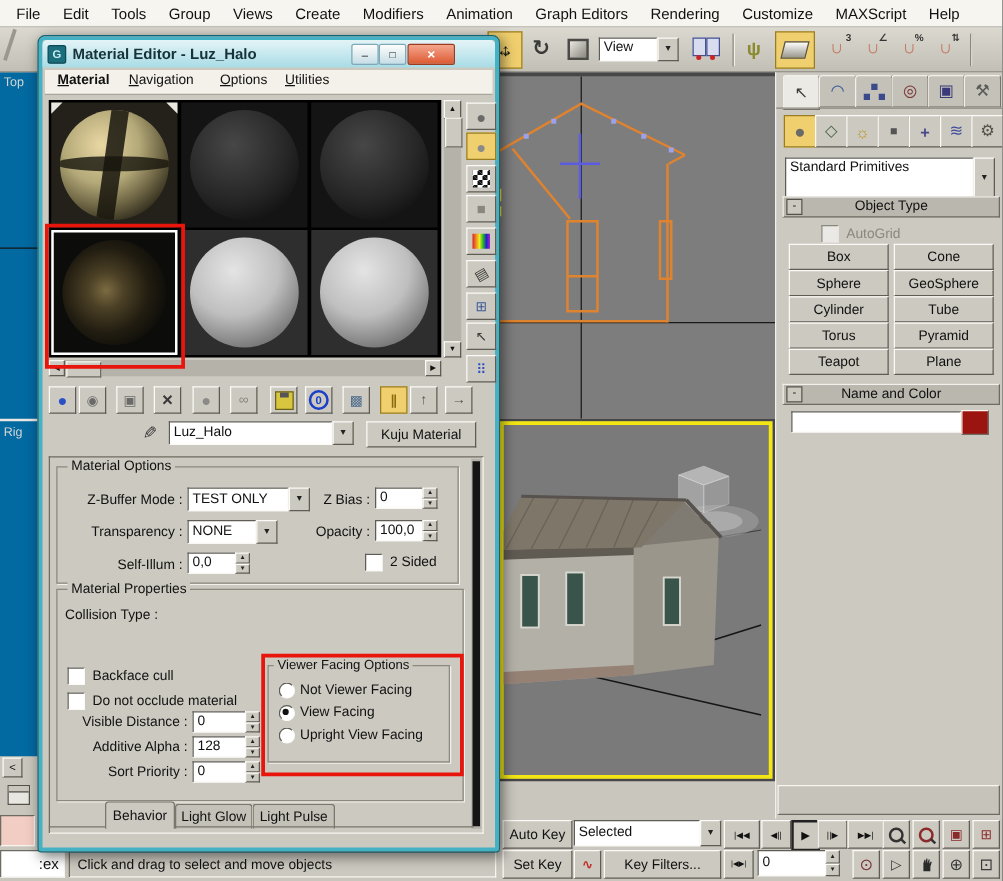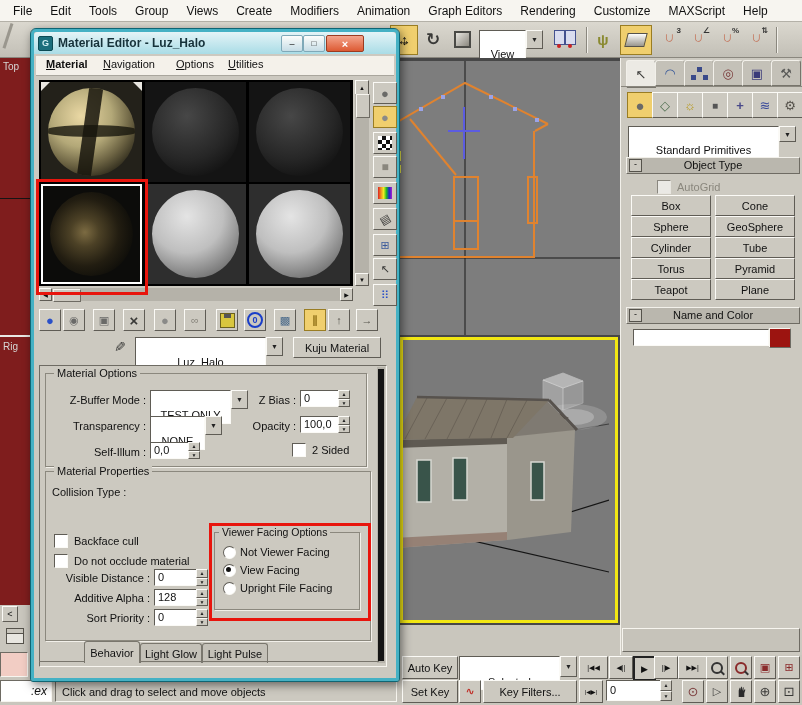--- a/index.html
+++ b/index.html
@@ -19,21 +19,21 @@
   .grp-l{position:absolute;top:-7px;left:8px;background:#ccc9c0;padding:0 3px;font-size:11px;white-space:nowrap;}
   .lbl{position:absolute;white-space:nowrap;font-size:11px;}
   .rlbl{text-align:right;}
   .chk{position:absolute;width:12px;height:12px;background:#fff;border:1px solid;
        border-color:#5f5c55 #fbfaf6 #fbfaf6 #5f5c55;}
   .radio{position:absolute;width:11px;height:11px;border-radius:50%;background:#fff;
        border:1px solid;border-color:#5f5c55 #fbfaf6 #fbfaf6 #5f5c55;}
   .radio.sel::after{content:"";position:absolute;left:2px;top:2px;width:5px;height:5px;border-radius:50%;background:#111;}
   .combo{position:absolute;display:flex;}
   .combo .ct{flex:1;background:#fff;border:1px solid;border-color:#5f5c55 #fbfaf6 #fbfaf6 #5f5c55;
-       padding:16px 3px;line-height:15px;white-space:nowrap;overflow:hidden;text-align:center;}
+       padding:0 3px;line-height:15px;white-space:nowrap;overflow:hidden;}
   .combo .cb{width:15px;background:#ccc9c0;border:1px solid;border-color:#fbfaf6 #5f5c55 #5f5c55 #fbfaf6;
        display:flex;align-items:center;justify-content:center;font-size:7px;color:#222;}
   .spinf{position:absolute;background:#fff;border:1px solid;border-color:#5f5c55 #fbfaf6 #fbfaf6 #5f5c55;
        padding:0 3px;line-height:15px;white-space:nowrap;}
   .sarr{position:absolute;width:12px;display:flex;flex-direction:column;}
   .sarr span{flex:1;background:#ccc9c0;border:1px solid;border-color:#fbfaf6 #5f5c55 #5f5c55 #fbfaf6;
        display:flex;align-items:center;justify-content:center;font-size:5px;color:#222;}
   .mag{position:relative;width:8px;height:8px;border:2px solid #333;border-radius:50%;}
   .mag::after{content:"";position:absolute;width:5px;height:2px;background:#333;right:-4px;bottom:-2px;transform:rotate(45deg);}
   .ball{position:absolute;left:7px;top:6px;right:7px;bottom:6px;border-radius:50%;}
@@ -132,21 +132,21 @@
       <span class="ico magnet">∩</span>
       <span class="msup" actable="false">%</span>
     </div>
     <div class="tb-i" style="left:743px;width:26px;">
       <span class="ico magnet">∩</span>
       <span class="msup">⇅</span>
     </div>
     <span style="position:absolute;left:776px;top:5px;width:1px;height:26px;background:#8a877e;border-right:1px solid #f2f0ea;"></span>
   </div>
 
-  <div class="abs" style="left:0;top:58px;width:30px;height:547px;background:#7f1d1d;">
+  <div class="abs" style="left:0;top:58px;width:30px;height:547px;background:#0369a1;">
     <span class="lbl" style="left:3px;top:3px;color:#d6d6d4;font-size:10px;">Top</span>
     <span style="position:absolute;left:0;top:140px;width:30px;height:1px;background:#151515;"></span>
     <span style="position:absolute;left:0;top:277px;width:30px;height:2px;background:#e9e8e4;"></span>
     <span class="lbl" style="left:3px;top:283px;color:#d6d6d4;font-size:10px;">Rig</span>
   </div>
 
   <div class="abs" style="left:398px;top:58px;width:222px;height:277px;background:#7d7d7d;border-top:3px solid #474747;box-sizing:border-box;">
     <svg width="222" height="274" viewBox="0 0 222 274" style="position:absolute;left:0;top:0;">
       <line x1="67" y1="0" x2="67" y2="274" stroke="#1a1a1a" stroke-width="1"></line>
       <line x1="0" y1="197" x2="222" y2="197" stroke="#1a1a1a" stroke-width="1"></line>
@@ -251,21 +251,21 @@
     <div class="cbtn" style="left:106px;top:34px;">
       <span class="ico" style="font-weight:bold;color:#4a4a8a;">+</span>
     </div>
     <div class="cbtn" style="left:131px;top:34px;">
       <span class="ico" style="color:#3a4a9a;">≋</span>
     </div>
     <div class="cbtn" style="left:156px;top:34px;">
       <span class="ico" style="color:#55524b;">⚙</span>
     </div>
 
-    <div class="combo" style="left:7px;top:68px;width:168px;height:16px;">
+    <div class="combo" style="left:7px;top:68px;width:168px;height:32px;">
       <span class="ct">Standard Primitives</span>
       <span class="cb">▼</span>
     </div>
 
     <div class="roll" style="left:5px;top:99px;width:172px;height:15px;">
       <span class="minus">-</span>
       <span>Object Type</span>
     </div>
     <span class="chk" style="left:36px;top:122px;opacity:.6;"></span>
     <span class="lbl" style="left:56px;top:123px;color:#8a877d;">AutoGrid</span>
@@ -291,21 +291,21 @@
 
   <div class="abs bo" style="left:622px;top:628px;width:178px;height:24px;background:#c6c3ba;box-sizing:border-box;"></div>
 
   <div class="abs btn" style="left:2px;top:606px;width:14px;height:14px;font-size:9px;">
     <span>&lt;</span>
   </div>
   <div class="abs" style="left:6px;top:628px;width:16px;height:14px;border:1px solid #55524b;background:#e8e6e0;">
     <div style="height:4px;border-bottom:1px solid #55524b;background:#c9c6bd;"></div>
   </div>
   <div class="abs bi" style="left:0;top:652px;width:28px;height:25px;background:#f2cdc4;box-sizing:border-box;"></div>
-  <div class="abs bi" style="left:0;top:680px;width:52px;height:22px;background:#fff;box-sizing:border-box;font-size:12px;display:flex;align-items:center;justify-content:flex-end;padding-right:4px;font-style:italic;">
+  <div class="abs bi" style="left:0;top:680px;width:52px;height:22px;background:#fff;box-sizing:border-box;font-size:12px;display:flex;align-items:center;justify-content:flex-end;padding-right:4px;">
     <span>:ex</span>
   </div>
   <div class="abs bi" style="left:55px;top:681px;width:342px;height:21px;box-sizing:border-box;display:flex;align-items:center;padding-left:6px;background:#ccc9c0;">
     <span>Click and drag to select and move objects</span>
   </div>
 
   <div class="abs btn" style="left:402px;top:656px;width:54px;height:21px;">Auto Key</div>
   <div class="combo" style="left:459px;top:656px;width:118px;height:21px;">
     <span class="ct" style="line-height:19px;">Selected</span>
     <span class="cb">▼</span>
@@ -584,21 +584,21 @@
         <span>▼</span>
       </div>
 
       <div class="grp" style="left:168px;top:60px;width:144px;height:76px;">
         <span class="grp-l" style="font-size:10.5px;left:4px;">Viewer Facing Options</span>
         <span class="radio" style="left:8px;top:13px;"></span>
         <span class="lbl" style="left:25px;top:13px;">Not Viewer Facing</span>
         <span class="radio sel" style="left:8px;top:31px;"></span>
         <span class="lbl" style="left:25px;top:31px;">View Facing</span>
         <span class="radio" style="left:8px;top:49px;"></span>
-        <span class="lbl" style="left:25px;top:49px;">Upright File Facing</span>
+        <span class="lbl" style="left:25px;top:49px;">Upright View Facing</span>
       </div>
     </div>
 
     <div class="anno" style="left:178px;top:494px;width:156px;height:92px;"></div>
 
     <div class="tab" style="left:26px;top:612px;width:54px;height:21px;z-index:2;">Behavior</div>
     <div class="tab" style="left:82px;top:614px;width:60px;height:19px;background:#c4c1b8;">Light Glow</div>
     <div class="tab" style="left:144px;top:614px;width:64px;height:19px;background:#c4c1b8;">Light Pulse</div>
     <div style="position:absolute;left:8px;top:632px;width:340px;height:1px;background:#79766d;"></div>
   </div>

